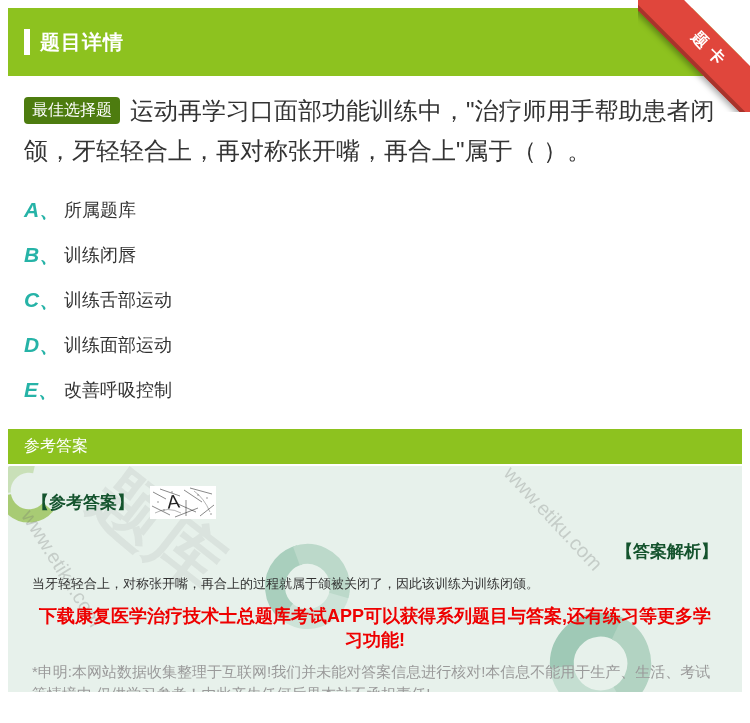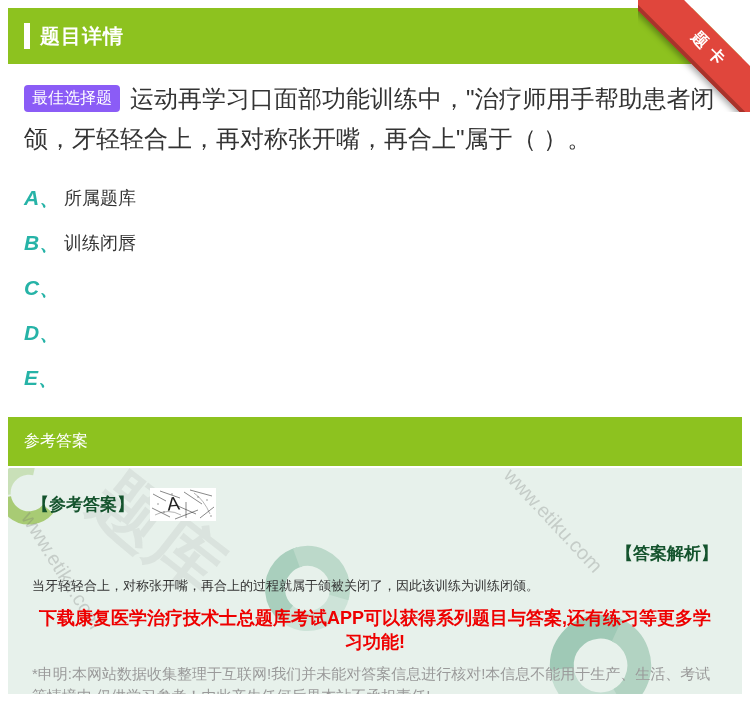--- a/index.html
+++ b/index.html
@@ -7,21 +7,21 @@
   body {
     font-family: "Liberation Sans", "DejaVu Sans", sans-serif;
     background: #ffffff;
     overflow: hidden;
   }
   .page { position: relative; width: 750px; height: 723px; overflow: hidden; background:#fff; }
 
   
   .header {
     margin: 8px 8px 0;
-    height: 56px;
+    height: 68px;
     background: #8dc21f;
     display: flex;
     align-items: center;
   }
   .accent-bar {
     width: 6px; height: 26px;
     background: #ffffff;
     margin-left: 16px;
   }
   .page-title {
@@ -68,21 +68,21 @@
 
   
   .question {
     margin: 15px 24px 0;
     font-size: 24px;
     line-height: 40px;
     color: #333;
   }
   .type-badge {
     display: inline-block;
-    background: #8b5cf6;
+    background: #4d7c0f;
     color: #fff;
     font-size: 16px;
     line-height: 1;
     padding: 5px 8px 6px;
     border-radius: 4px;
     margin-right: 10px;
     vertical-align: 4px;
   }
   .bank-row {
     margin: 8px 24px 0;
@@ -118,21 +118,21 @@
     font-weight: bold;
     font-size: 21px;
     width: 40px;
     flex: 0 0 40px;
   }
   .opt-text { color: #333; font-size: 18px; }
 
   
   .answer-bar {
     margin: 17px 8px 0;
-    height: 49px;
+    height: 35px;
     background: #8dc21f;
     color: #fff;
     display: flex;
     align-items: center;
     justify-content: space-between;
     padding: 0 20px 0 16px;
     font-size: 16px;
   }
 
   
@@ -225,26 +225,29 @@
     <li class="option-row">
       <span class="opt-letter">A、</span>
       <span class="opt-text">所属题库</span>
     </li>
     <li class="option-row">
       <span class="opt-letter">B、</span>
       <span class="opt-text">训练闭唇</span>
     </li>
     <li class="option-row">
       <span class="opt-letter">C、</span>
+      <span class="opt-text">训练舌部运动</span>
     </li>
     <li class="option-row">
       <span class="opt-letter">D、</span>
+      <span class="opt-text">训练面部运动</span>
     </li>
     <li class="option-row">
       <span class="opt-letter">E、</span>
+      <span class="opt-text">改善呼吸控制</span>
     </li>
   </ul>
 
   <div class="answer-bar">
     <span>参考答案</span>
   </div>
 
   <div class="answer-section">
 
     <svg class="wm" style="left:-18px; top:-14px;" width="78" height="78" viewBox="0 0 100 100">

